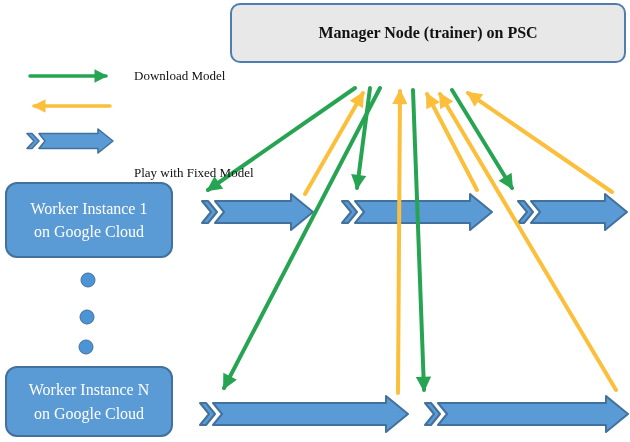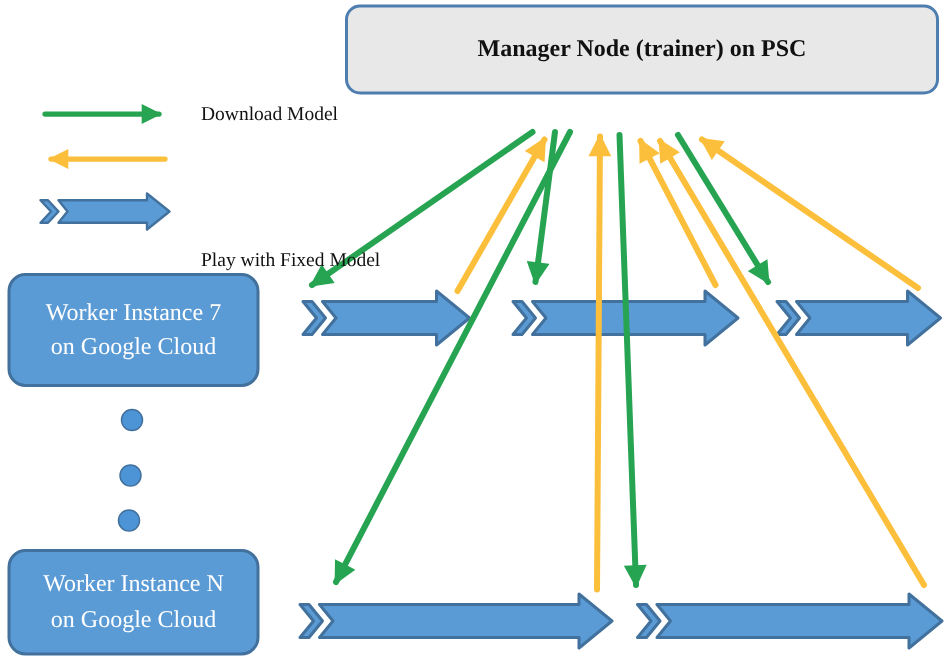--- a/index.html
+++ b/index.html
@@ -82,21 +82,21 @@
         <path d="M27,133.5 L32,133.5 L39,141 L32,148.5 L27,148.5 L34,141 Z" fill="#5B9BD5" stroke="#41719C" stroke-width="1.6" stroke-linejoin="round"></path>
         <path d="M39,133.5 L98,133.5 L98,129 L113,141 L98,153 L98,148.5 L39,148.5 L45,141 Z" fill="#5B9BD5" stroke="#41719C" stroke-width="1.6" stroke-linejoin="round"></path>
       </g>
     </svg>
 
   <div id="manager-box" class="box" style="background: rgb(233, 232, 232); border-color: rgb(78, 125, 176);">
     <div>Manager Node (trainer) on PSC</div>
   </div>
 
   <div id="worker1-box" class="box worker-box" style="background: rgb(91, 155, 213); border-color: rgb(65, 113, 156); color: rgb(255, 255, 255);">
-    <div>Worker Instance 7</div>
+    <div>Worker Instance 1</div>
     <div>on Google Cloud</div>
   </div>
 
   <div id="workerN-box" class="box worker-box" style="background: rgb(91, 155, 213); border-color: rgb(65, 113, 156); color: rgb(255, 255, 255); text-align: right;">
     <div>Worker Instance N</div>
     <div>on Google Cloud</div>
   </div>
 
   <div id="legend-label-download" class="legend-label">Download Model</div>
   <div id="legend-label-play" class="legend-label">Play with Fixed Model</div>

